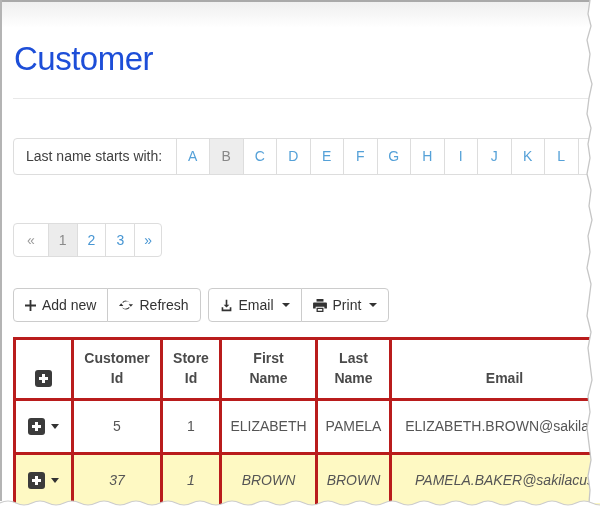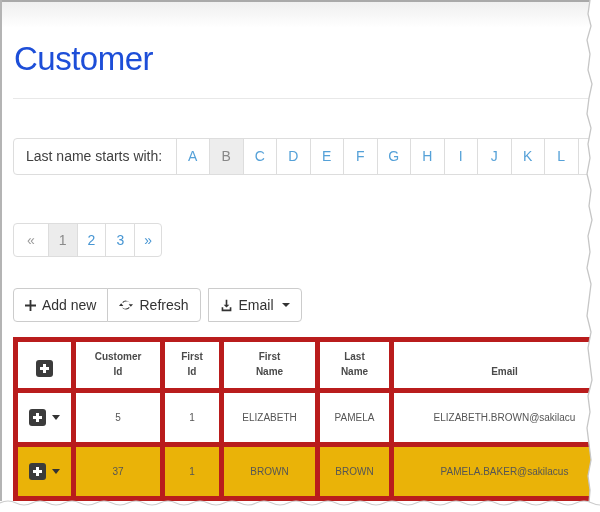--- a/index.html
+++ b/index.html
@@ -55,25 +55,25 @@
   .btn-group .btn + .btn { margin-left:-1px; }
   .btn-group .btn:first-child { border-radius:4px 0 0 4px; }
   .btn-group .btn:last-child { border-radius:0 4px 4px 0; }
   .btn svg { display:block; }
   .caret { width:0; height:0; border-left:4px solid transparent; border-right:4px solid transparent;
     border-top:4px solid #333; margin-left:2px; }
 
   
   .grid-wrap { position:absolute; left:13px; top:337px; width:607px; }
   table { border-collapse:collapse; table-layout:fixed; width:607px; background:#fff; }
-  th, td { border:5px solid #b91c1c; text-align:center; font-size:10px; overflow:hidden; white-space:nowrap; }
+  th, td { border:3px solid #b91c1c; text-align:center; font-size:14px; overflow:hidden; white-space:nowrap; }
   th { vertical-align:bottom; font-weight:bold; color:#4a4a4a; padding:8px 5px 9px; line-height:1.45; }
   th .th-wrap { display:inline-block; width:min-content; white-space:normal; }
   td { vertical-align:middle; color:#555; height:54px; padding:4px 5px; }
-  tr.striped td { background:#eab308; }
+  tr.striped td { background:#fef9c3;font-style:italic; }
 
   .expand-btn {
     display:inline-flex; align-items:center; justify-content:center;
     width:17px; height:17px; background:#3b3b3b; border-radius:3px; border:none; cursor:pointer;
     vertical-align:middle;
   }
   .row-caret { display:inline-block; width:0; height:0; vertical-align:middle; margin-left:6px;
     border-left:4px solid transparent; border-right:4px solid transparent; border-top:5px solid #333; cursor:pointer; }
   th .expand-btn { margin-bottom:2px; }
 
@@ -140,20 +140,31 @@
     </div>
     <div class="btn-group">
       <button class="btn">
         <span>
           <svg width="13" height="13" viewBox="0 0 16 16">
             <path fill="#333" d="M7 1h2v6h2.5L8 10.5 4.5 7H7z"></path>
             <path fill="#333" d="M2 10h2v3h8v-3h2v5H2z"></path>
           </svg>
         </span>
         <span>Email</span>
+        <span class="caret"></span>
+      </button>
+      <button class="btn">
+        <span>
+          <svg width="14" height="13" viewBox="0 0 16 15">
+            <path fill="#333" d="M4 0h8v3H4z"></path>
+            <path fill="#333" d="M1 4h14a1 1 0 0 1 1 1v6h-3V9H3v2H0V5a1 1 0 0 1 1-1z"></path>
+            <path fill="#333" d="M4 10h8v5H4zm1.5 1.5v2h5v-2z"></path>
+          </svg>
+        </span>
+        <span>Print</span>
         <span class="caret"></span>
       </button>
     </div>
   </div>
 
   <div class="grid-wrap">
     <table>
       <colgroup>
         <col style="width:58px">
           <col style="width:89px">
@@ -165,21 +176,21 @@
       <thead>
         <tr>
           <th>
             <button class="expand-btn">
               <svg width="9" height="9" viewBox="0 0 9 9">
                   <path fill="#fff" d="M3 0h3v3h3v3H6v3H3V6H0V3h3z"></path>
                 </svg>
             </button>
           </th>
           <th><span class="th-wrap">Customer Id</span></th>
-          <th><span class="th-wrap">First Id</span></th>
+          <th><span class="th-wrap">Store Id</span></th>
           <th><span class="th-wrap">First Name</span></th>
           <th><span class="th-wrap">Last Name</span></th>
           <th><span class="th-wrap">Email</span></th>
         </tr>
       </thead>
       <tbody>
         <tr>
           <td>
             <button class="expand-btn">
               <svg width="9" height="9" viewBox="0 0 9 9">

